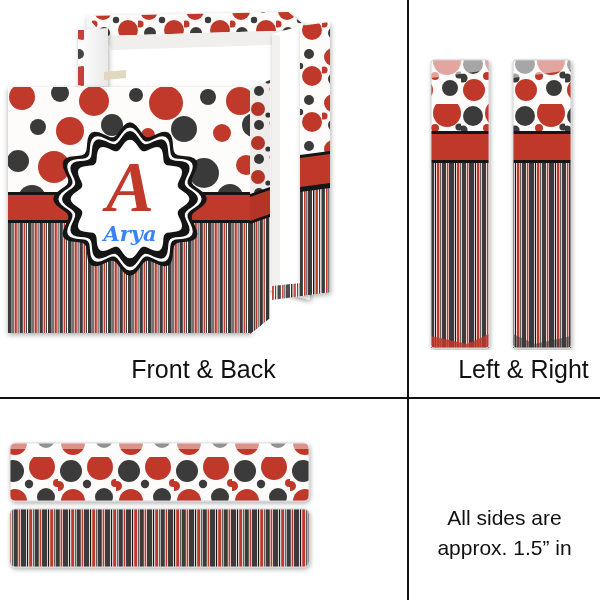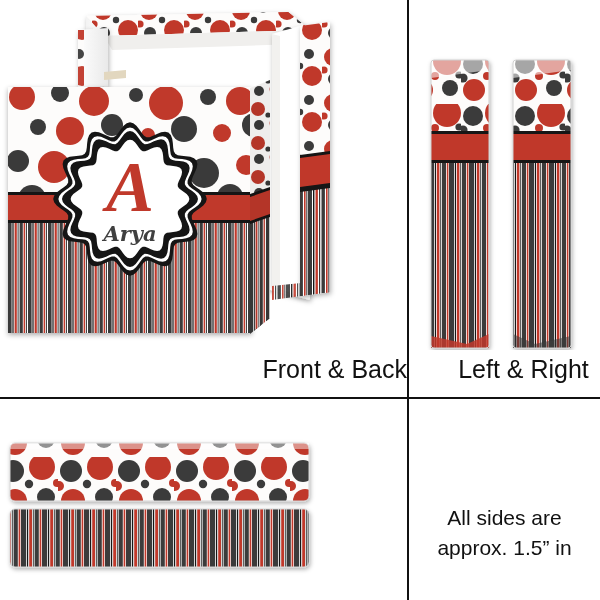--- a/index.html
+++ b/index.html
@@ -25,21 +25,21 @@
   #quad-tb{left:0;top:399px;width:407px;height:201px;}
   #quad-note{left:409px;top:399px;width:191px;height:201px;}
 
   .caption{
     position:absolute;
     color:#111;
     font-family:"Liberation Sans", sans-serif;
     font-weight:400;
     white-space:nowrap;
   }
-  #caption-fb{left:0;top:355px;width:407px;text-align:right;font-size:25px;}
+  #caption-fb{left:0;top:355px;width:407px;text-align:center;font-size:25px;}
   #caption-lr{left:0;top:355px;width:229px;text-align:center;font-size:25px;}
   #caption-note{
     left:10px;top:60px;width:171px;text-align:center;
     font-size:21px;line-height:30px;white-space:normal;margin-top:44px;
   }
 
   
   .panel{position:absolute;overflow:hidden;background:#fdfdfd;}
 
   
@@ -49,21 +49,21 @@
     position:absolute;left:0;right:0;text-align:center;
     color:#c0392b;
     font-family:"Liberation Serif", serif;
     font-style:italic;
     font-weight:700;
     line-height:1;
     pointer-events:none;
   }
   .nametext{
     position:absolute;left:0;right:0;text-align:center;
-    color:#404040;
+    color:#3b82f6;
     font-family:"DejaVu Serif", serif;
     font-style:italic;
     font-weight:700;
     line-height:1;
     pointer-events:none;
   }
 
   .shadowbox{box-shadow:0 2px 5px rgba(0,0,0,.32);}
 </style>
 </head>

